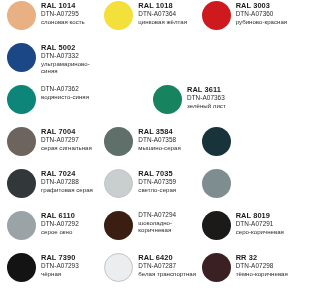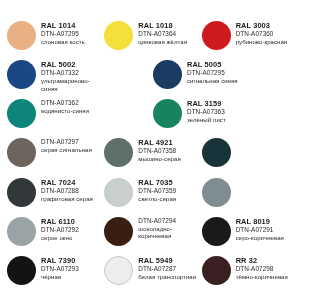--- a/index.html
+++ b/index.html
@@ -11,21 +11,21 @@
     width: 300px;
     height: 300px;
     overflow: hidden;
     font-family: "Liberation Sans", sans-serif;
     -webkit-font-smoothing: antialiased;
   }
   #palette-sheet {
     width: 300px;
     height: 300px;
     box-sizing: border-box;
-    padding: 20px 4px 6px 4px;
+    padding: 0 4px 6px 4px;
     display: flex;
     flex-direction: column;
   }
   .swatch-row {
     display: flex;
     flex-direction: row;
     flex: 1 1 0;
     min-height: 0;
   }
   .swatch-cell {
@@ -108,58 +108,51 @@
     </div>
     <div class="swatch-row">
       <div class="swatch-cell">
         <div class="swatch-dot" style="background: rgb(27, 71, 134);"></div>
         <div class="swatch-text">
           <div class="ral-code">RAL 5002</div>
           <div class="dtn-code">DTN-A07332</div>
           <div class="color-name">ультрамариново-синяя</div>
         </div>
       </div>
-      <div class="swatch-cell">
-        <div class="swatch-dot" style="background: rgb(27, 60, 98);"></div>
-        <div class="swatch-text">
-          <div class="ral-code">RAL 5005</div>
-          <div class="dtn-code">DTN-A07295</div>
-          <div class="color-name">сигнальная синяя</div>
-        </div>
-      </div>
     </div>
     <div class="swatch-row">
       <div class="swatch-cell">
         <div class="swatch-dot" style="background: rgb(13, 133, 120);"></div>
         <div class="swatch-text">
           <div class="dtn-code">DTN-A07362</div>
           <div class="color-name">водянисто-синяя</div>
         </div>
       </div>
       <div class="swatch-cell">
         <div class="swatch-dot" style="background: rgb(24, 131, 95);"></div>
         <div class="swatch-text">
-          <div class="ral-code">RAL 3159</div>
+          <div class="ral-code">RAL 3611</div>
           <div class="dtn-code">DTN-A07363</div>
           <div class="color-name">зелёный лист</div>
         </div>
       </div>
     </div>
     <div class="swatch-row">
       <div class="swatch-cell">
         <div class="swatch-dot" style="background: rgb(110, 100, 94);"></div>
         <div class="swatch-text">
+          <div class="ral-code">RAL 7004</div>
           <div class="dtn-code">DTN-A07297</div>
           <div class="color-name">серая сигнальная</div>
         </div>
       </div>
       <div class="swatch-cell">
         <div class="swatch-dot" style="background: rgb(95, 111, 106);"></div>
         <div class="swatch-text">
-          <div class="ral-code">RAL 4921</div>
+          <div class="ral-code">RAL 3584</div>
           <div class="dtn-code">DTN-A07358</div>
           <div class="color-name">мышино-серая</div>
         </div>
       </div>
       <div class="swatch-cell">
         <div class="swatch-dot" style="background: rgb(24, 52, 58);"></div>
       </div>
     </div>
     <div class="swatch-row">
       <div class="swatch-cell">
@@ -212,21 +205,21 @@
         <div class="swatch-dot" style="background: rgb(19, 19, 19);"></div>
         <div class="swatch-text">
           <div class="ral-code">RAL 7390</div>
           <div class="dtn-code">DTN-A07293</div>
           <div class="color-name">чёрная</div>
         </div>
       </div>
       <div class="swatch-cell">
         <div class="swatch-dot has-outline" style="background: rgb(236, 237, 239);"></div>
         <div class="swatch-text">
-          <div class="ral-code">RAL 5949</div>
+          <div class="ral-code">RAL 6420</div>
           <div class="dtn-code">DTN-A07287</div>
           <div class="color-name">белая транспортная</div>
         </div>
       </div>
       <div class="swatch-cell">
         <div class="swatch-dot" style="background: rgb(58, 32, 34);"></div>
         <div class="swatch-text">
           <div class="ral-code">RR 32</div>
           <div class="dtn-code">DTN-A07298</div>
           <div class="color-name">тёмно-коричневая</div>

